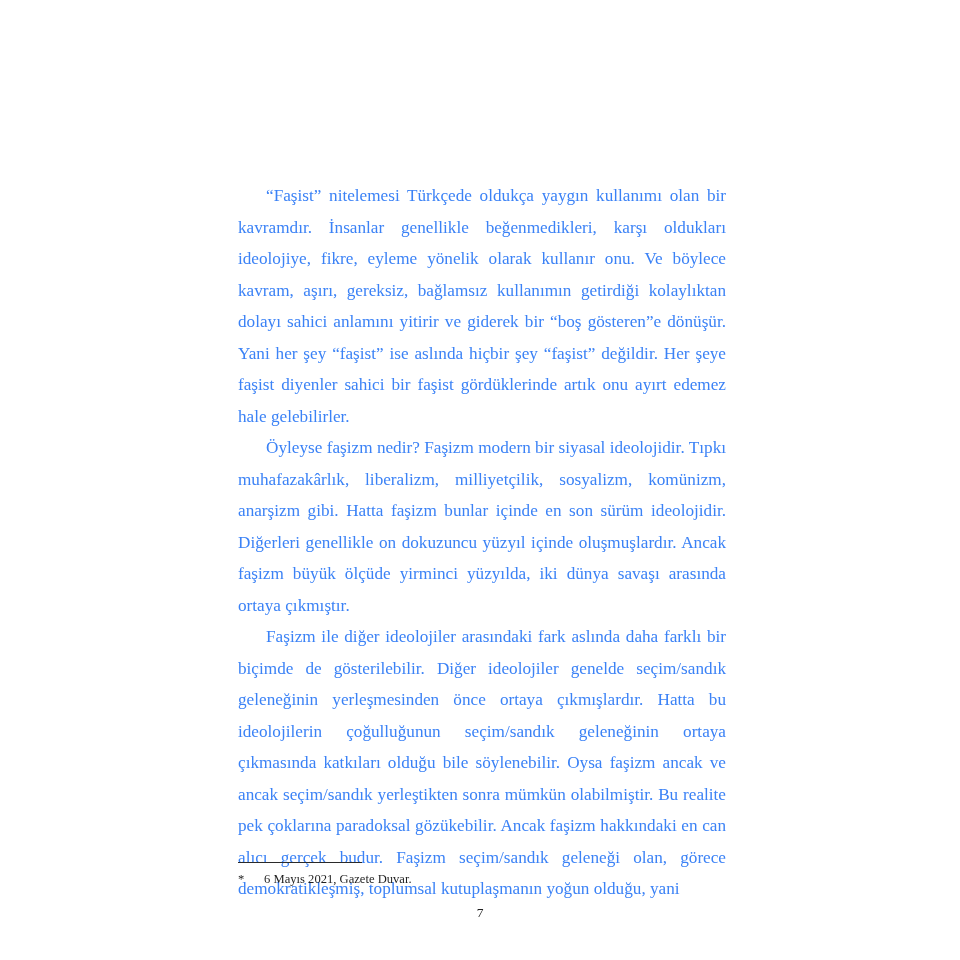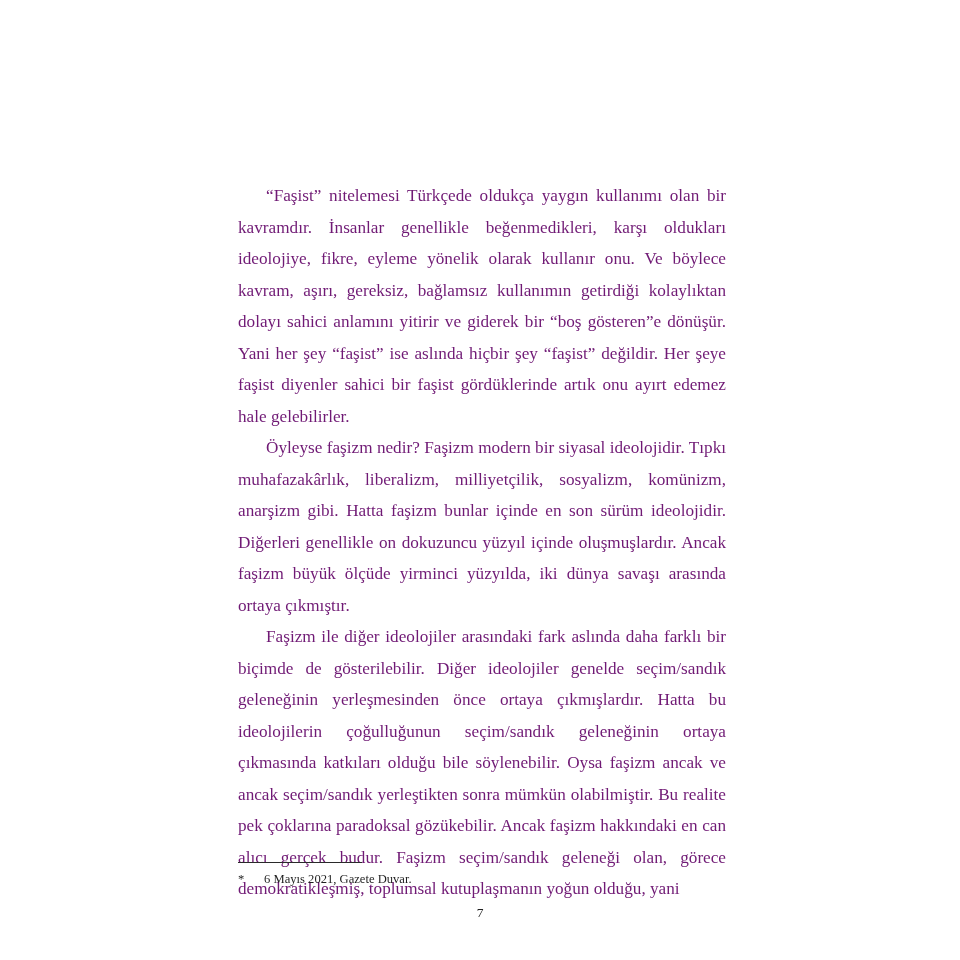--- a/index.html
+++ b/index.html
@@ -40,21 +40,21 @@
     font-size: 11px;
     vertical-align: super;
     letter-spacing: 0;
   }
   p.body-text {
     font-size: 17.2px;
     line-height: 31.5px;
     text-align: justify;
     text-justify: inter-word;
     margin: 0;
-    color: #701a75;
+    color: #3b82f6;
     hyphens: manual;
   }
   p.body-text.indent {
     text-indent: 28px;
   }
   .footnote-area {
     position: absolute;
     left: 238px;
     top: 862px;
     width: 488px;

